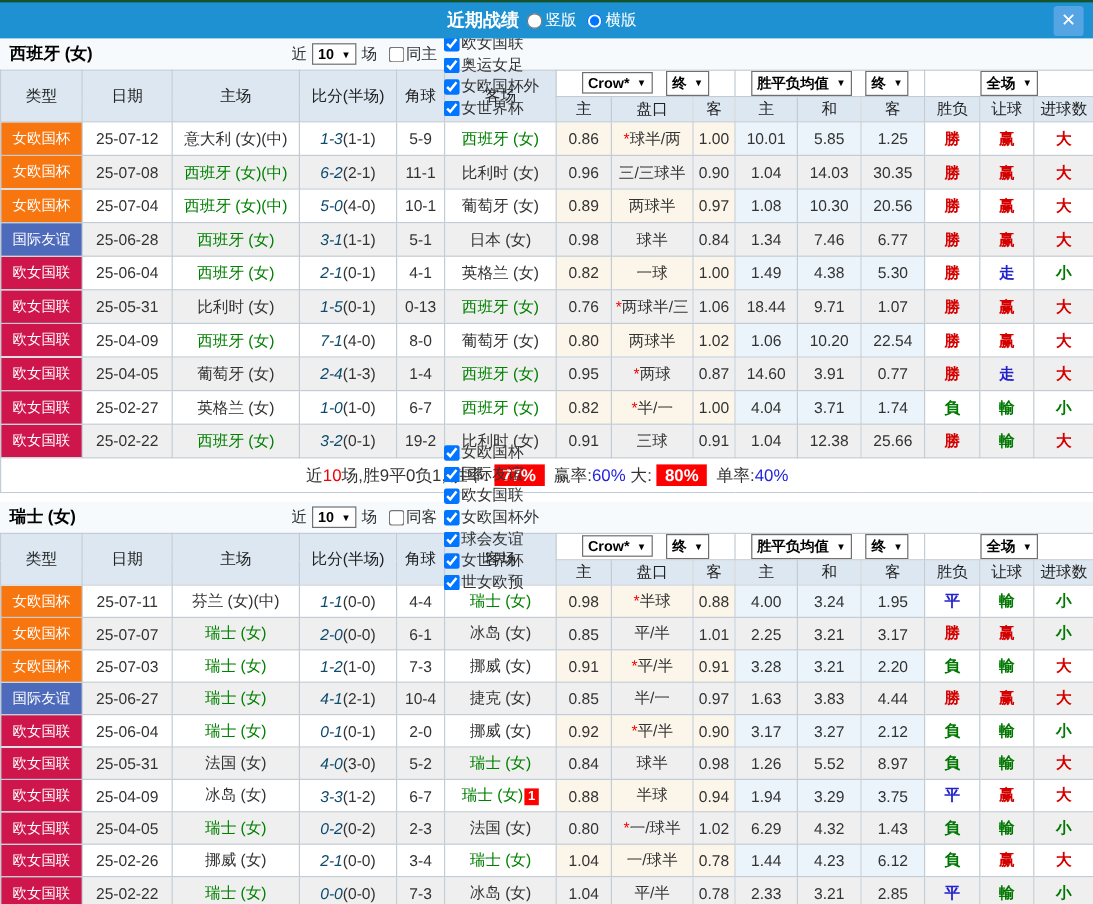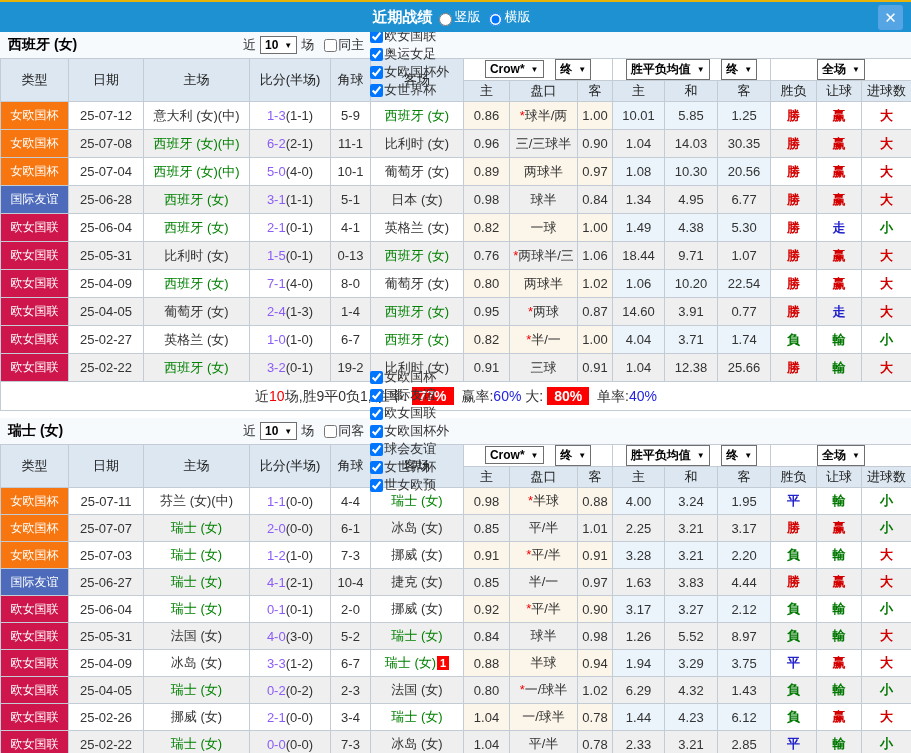--- a/index.html
+++ b/index.html
@@ -1,21 +1,21 @@
 <!DOCTYPE html>
 <html><head>
 <meta charset="utf-8">
 <style>
   * { box-sizing: border-box; }
   body { margin:0; width:911px; background:#fff; font-family:"Liberation Sans","DejaVu Sans",sans-serif; }
-  .titlebar { height:32px; background:#1e91d2; border-top:2px solid #eab308; position:relative;
+  .titlebar { height:32px; background:#1e91d2; border-top:2px solid #14532d; position:relative;
               display:flex; align-items:center; justify-content:center; }
   .titlebar .title { color:#fff; font-weight:bold; font-size:15px; }
   .radio-group { display:flex; align-items:center; color:#fff; font-size:13px; margin-left:6px; }
-  .radio-group label { display:flex; align-items:flex-end; margin-right:8px; cursor:pointer; }
+  .radio-group label { display:flex; align-items:center; margin-right:8px; cursor:pointer; }
   .radio-group input { margin:0 3px 0 0; }
   .close-btn { position:absolute; right:8px; top:3px; width:25px; height:25px; background:#55a4e4;
                color:#fff; font-weight:bold; font-size:15px; line-height:25px; text-align:center;
                border-radius:3px; cursor:pointer; }
   .section-bar { height:26px; display:flex; align-items:center; background:#f7fafd; padding:0 8px; }
   .team-name { font-weight:bold; font-size:14px; color:#000; width:235px; }
   .filter-bar { display:flex; align-items:center; font-size:13px; color:#333; }
   .filter-bar label { display:flex; align-items:center; margin:0; cursor:pointer; white-space:nowrap; }
   .filter-bar input { margin:0 1px 0 2px; }
   .select-box { display:inline-flex; align-items:center; border:1px solid #6f6f6f; background:#fff;
@@ -24,21 +24,21 @@
   table { border-collapse:collapse; table-layout:fixed; width:911px; font-size:13px; }
   th,td { border:1px solid #c3ccd4; text-align:center; overflow:hidden; white-space:nowrap; padding:0; }
   thead th { background:#dce7f1; font-weight:normal; color:#222; font-size:13px; height:21px; }
   thead th.group-cell { background:#fff; height:22px; }
   tbody td { height:28px; color:#333; background:#fff; }
   .sec1 tbody td { height:27px; }
   tbody tr.alt td { background:#efefef; }
   tbody td.cream { background:#fcf5e9; }
   tbody td.lblue { background:#eaf4fa;margin-top:32px; }
   tbody td.league-badge { color:#fff; font-size:12px; }
-  .ft { color:#8b5cf6; } .ht { color:#333; }
+  .ft { color:#0c4a6e;font-style:italic; } .ht { color:#333; }
   .red-txt { color:#f20000; }
   .num-badge { display:inline-block; background:#f00; color:#fff; font-weight:bold; font-size:11px;
                padding:0 3px; margin-left:1px; line-height:14px; }
   tr.summary td { height:29px; background:#fff; font-size:14px; color:#333; }
   .pct-badge { display:inline-block; background:#f00; color:#fff; font-weight:bold; padding:1px 7px; margin:0 4px; }
   .blue-val { color:#2323e0; }
   .section-gap { height:7px; background:#fff; }
 </style>
 </head>
 <body>
@@ -221,21 +221,21 @@
         <td class="league-badge" style="background: rgb(77, 107, 186);">国际友谊</td>
         <td>25-06-28</td>
         <td><span style="color:#008000">西班牙 (女)</span></td>
         <td><span class="ft">3-1</span><span class="ht">(1-1)</span></td>
         <td>5-1</td>
         <td><span style="color:#333333">日本 (女)</span></td>
         <td class="cream">0.98</td>
         <td class="cream">球半</td>
         <td class="cream">0.84</td>
         <td class="lblue">1.34</td>
-        <td class="lblue">4.95</td>
+        <td class="lblue">7.46</td>
         <td class="lblue">6.77</td>
         <td><b style="color:#d40000">勝</b></td>
         <td><b style="color:#d40000">赢</b></td>
         <td><b style="color:#d40000">大</b></td>
       </tr>
       <tr>
         <td class="league-badge" style="background: rgb(206, 22, 76);">欧女国联</td>
         <td>25-06-04</td>
         <td><span style="color:#008000">西班牙 (女)</span></td>
         <td><span class="ft">2-1</span><span class="ht">(0-1)</span></td>

